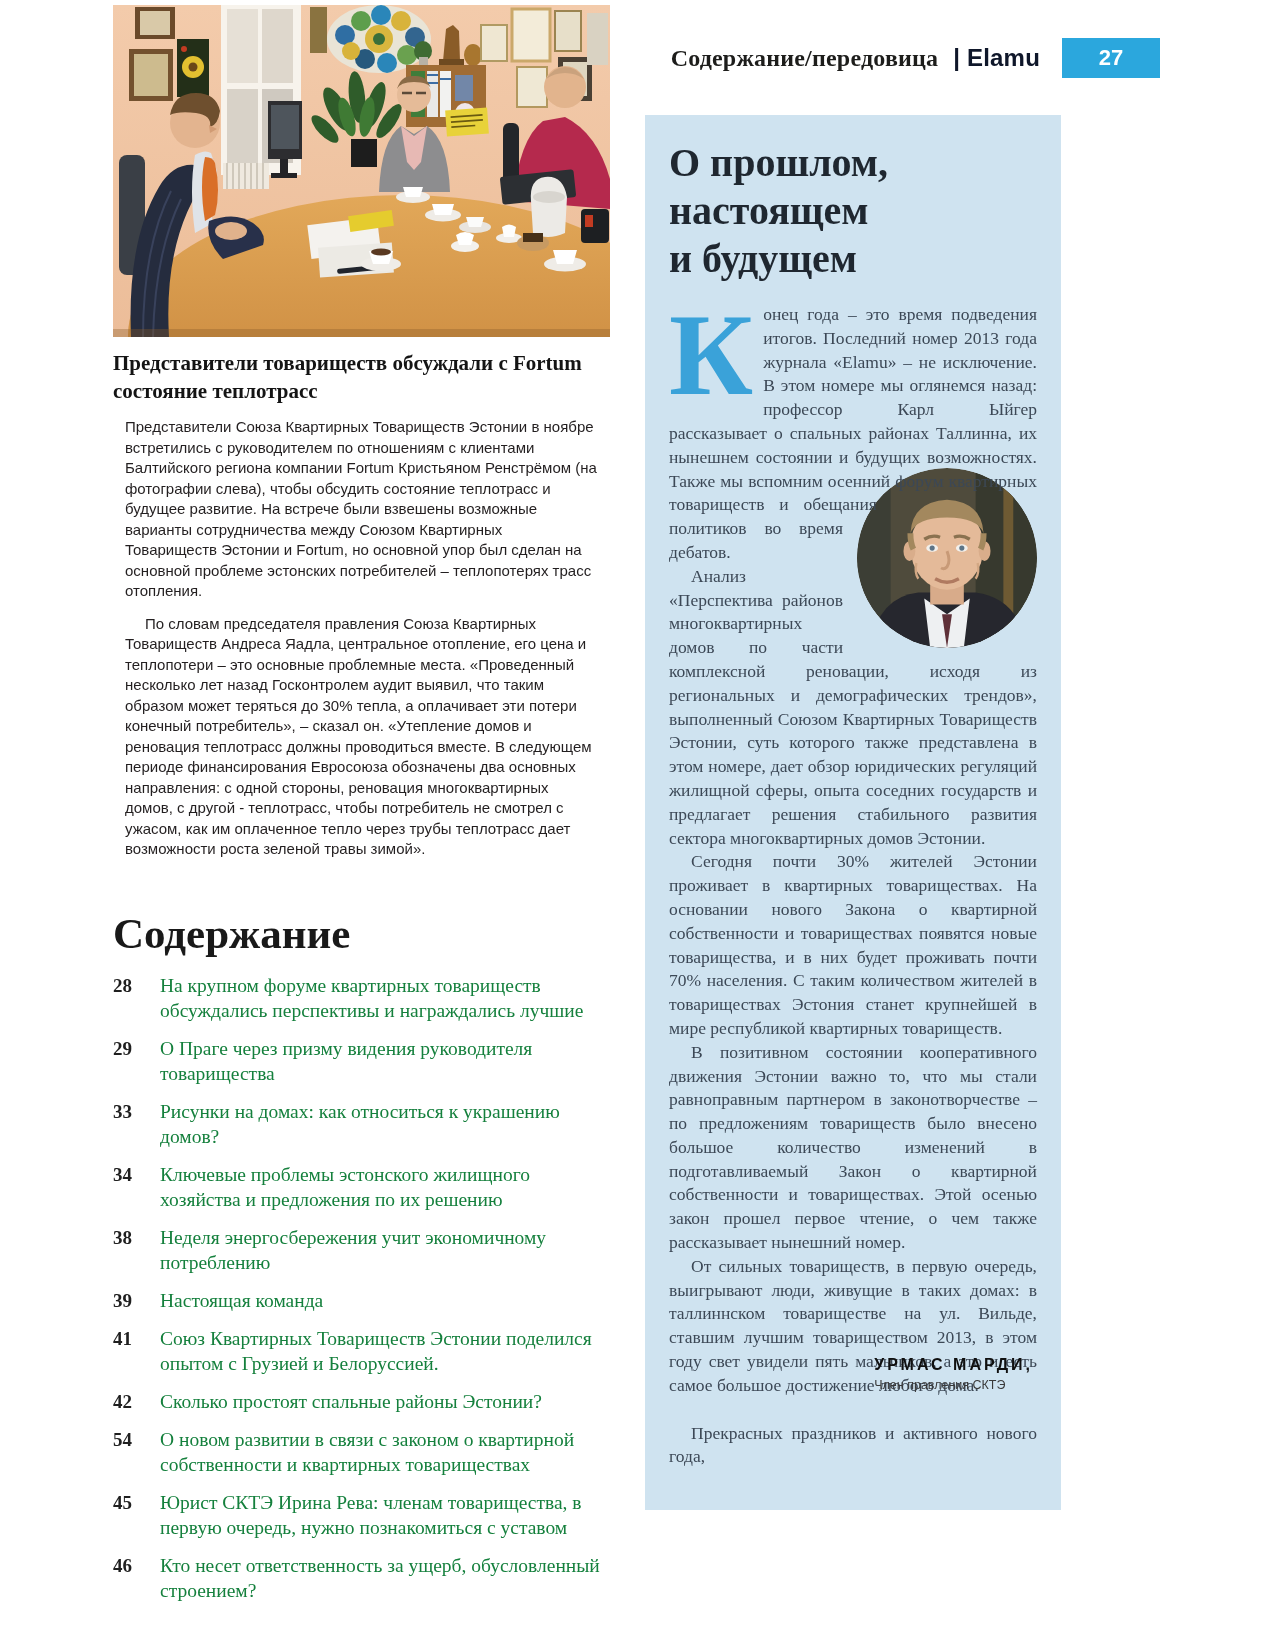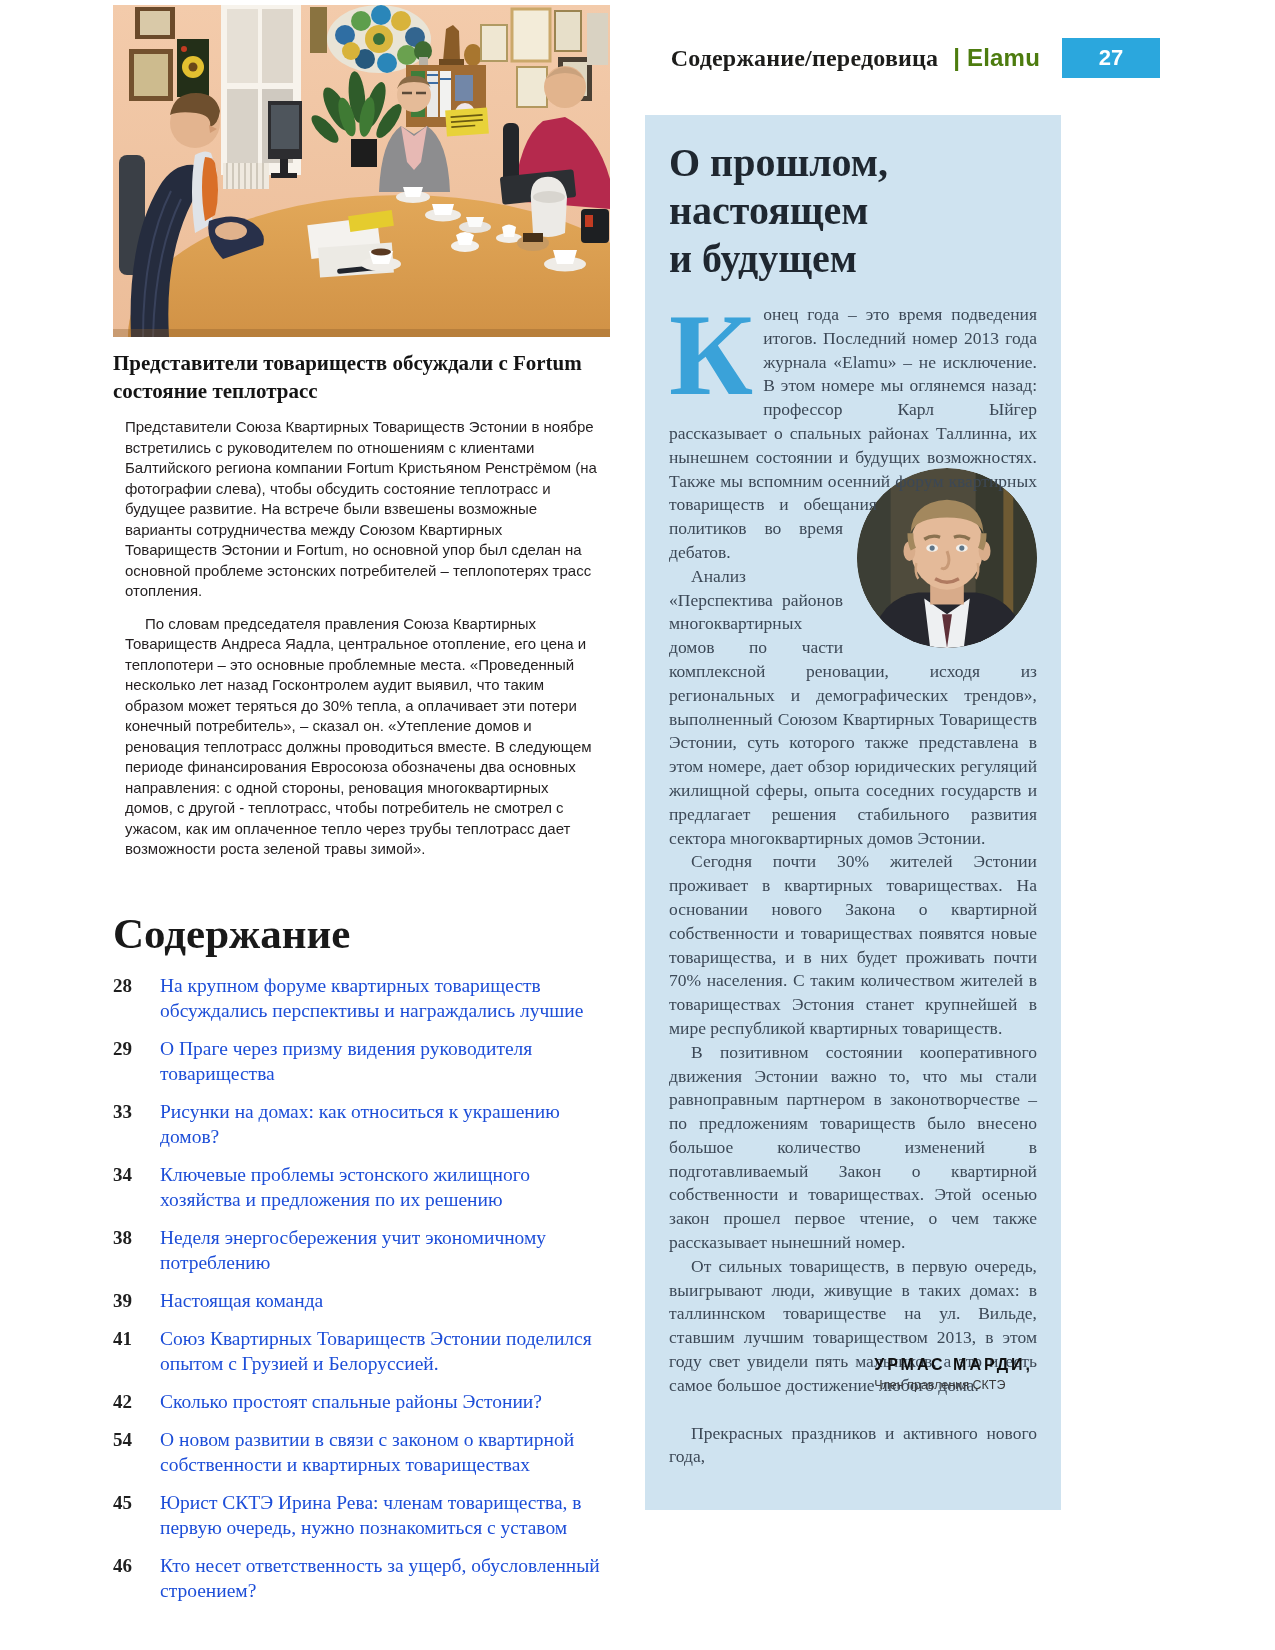--- a/index.html
+++ b/index.html
@@ -8,21 +8,21 @@
     margin:0 auto;overflow:hidden;
     font-family:"Liberation Sans",sans-serif;color:#231f20;
   }
 
   
   .running-head{
     position:absolute;top:44px;left:0;width:1040px;text-align:right;
     font-size:24px;letter-spacing:.2px;white-space:nowrap;
   }
   .running-head .rh-serif{font-family:"Liberation Serif",serif;font-weight:bold;color:#1d1d1b;}
-  .running-head .rh-sans{font-family:"Liberation Sans",sans-serif;font-weight:bold;color:#4d7c0f;margin-left:8px;}
+  .running-head .rh-sans{font-family:"Liberation Sans",sans-serif;font-weight:bold;color:#0f172a;margin-left:8px;}
   .page-number-box{
     position:absolute;top:38px;left:1062px;width:98px;height:40px;
     background:#2ba7dd;color:#ffffff;font-weight:bold;font-size:22px;
     display:flex;align-items:center;justify-content:center;
     font-family:"Liberation Sans",sans-serif;
   }
 
   
   .left-col{position:absolute;left:113px;top:5px;width:497px;}
   .meeting-photo{display:block;width:497px;height:332px;background:#e9bf9f;}
@@ -40,21 +40,21 @@
     font-size:43px;color:#191919;margin:52px 0 18px 0;line-height:1;
   }
   .toc-list{display:flex;flex-direction:column;gap:13px;}
   .toc-item{display:flex;}
   .toc-num{
     flex:0 0 47px;font-family:"Liberation Serif",serif;font-weight:bold;
     font-size:19px;line-height:25px;color:#1f1f1f;
   }
   .toc-text{
     flex:1;font-family:"Liberation Serif",serif;
-    font-size:19.5px;line-height:25px;color:#1d4ed8;
+    font-size:19.5px;line-height:25px;color:#15803d;
   }
 
   
   .editorial-panel{
     position:absolute;left:645px;top:115px;width:416px;height:1395px;
     background:#cfe3f0;box-sizing:border-box;padding:24px 24px 20px 24px;
     overflow:hidden;
   }
   .editorial-title{
     font-family:"Liberation Serif",serif;font-weight:600;

